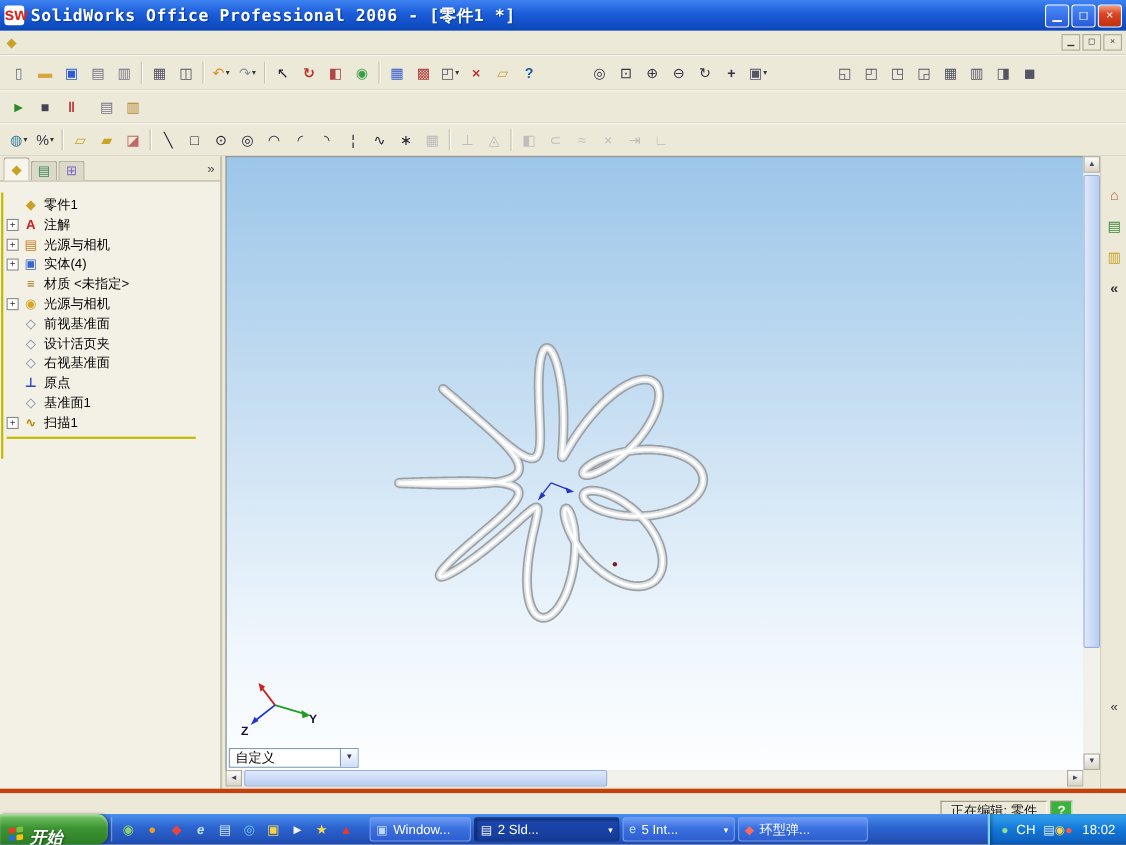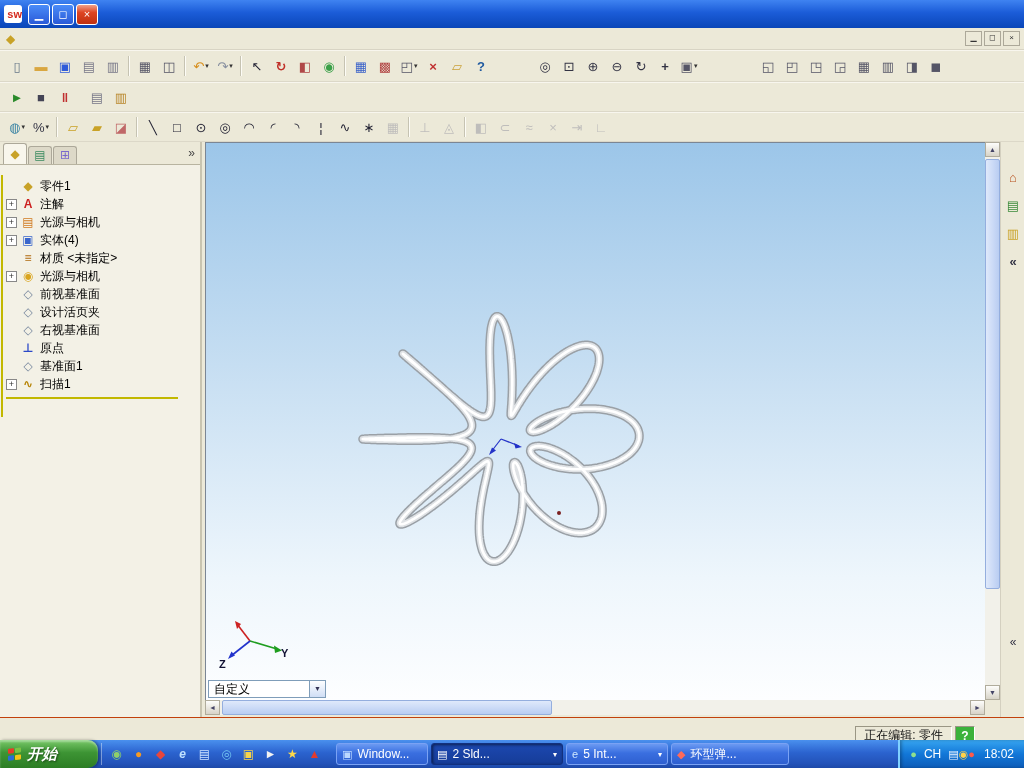--- a/index.html
+++ b/index.html
@@ -5,21 +5,21 @@
   *{margin:0;padding:0;box-sizing:border-box;}
   html,body{width:1024px;height:768px;overflow:hidden;}
   body{font-family:"Liberation Sans","DejaVu Sans",sans-serif;font-size:12px;}
   #app{position:relative;width:1024px;height:768px;background:#ece9d8;}
 
   
   .titlebar{position:absolute;left:0;top:0;width:1024px;height:28px;
     background:linear-gradient(#3f83f1,#1b5cd8 45%,#0a46b8);
     display:flex;align-items:center;padding:0 4px;}
   .tb-logo{width:18px;height:18px;background:#fff;border-radius:3px;color:#d42a1e;
-    font-weight:bold;font-size:11px;text-align:right;line-height:18px;margin-right:6px;flex:none;}
+    font-weight:bold;font-size:16px;text-align:left;line-height:18px;margin-right:6px;flex:none;}
   .tb-title{flex:1;color:#fff;font-family:"DejaVu Sans Mono","Liberation Mono",monospace;
     font-weight:bold;font-size:15px;letter-spacing:.5px;text-shadow:1px 1px 1px #08389f;
     white-space:nowrap;overflow:hidden;}
   .tb-btns{display:flex;gap:2px;flex:none;}
   .tb-btn{width:22px;height:21px;border-radius:3px;border:1px solid #fff;color:#fff;
     font-size:11px;line-height:19px;text-align:center;background:linear-gradient(#4a8cf8,#2a5ad8);}
   .tb-btn.close{background:linear-gradient(#f0a088,#dd4422 40%,#c03010);}
 
   
   .menubar{position:absolute;left:0;top:28px;width:1024px;height:22px;background:#ece9d8;
@@ -97,32 +97,32 @@
     border-left:1px solid #d4d0c0;}
   .strip-icons{position:absolute;left:0;top:26px;width:24px;display:flex;flex-direction:column;
     align-items:center;}
   .strip-icon{width:20px;height:20px;margin-bottom:8px;text-align:center;line-height:20px;
     font-size:13px;font-weight:bold;}
   .strip-chev-bottom{position:absolute;left:0;bottom:68px;width:24px;text-align:center;
     font-size:12px;color:#334;}
 
   
   .statusbar{position:absolute;left:0;top:717px;width:1024px;height:36px;background:#ece9d8;
-    border-top:1px solid #c2410c;display:flex;align-items:center;}
+    border-top:4px solid #c2410c;display:flex;align-items:center;}
   .sb-spring{flex:1;}
   .sb-cell{height:19px;border:1px solid;border-color:#9a9684 #fff #fff #9a9684;
     padding:0 8px;font-size:12px;margin-right:3px;display:flex;align-items:center;color:#111;}
   .sb-help{width:20px;justify-content:center;background:#3bb23b;color:#fff;font-weight:bold;padding:0;}
   .sb-end{width:46px;height:19px;}
 
   
   .taskbar{position:absolute;left:0;top:740px;width:1024px;height:28px;display:flex;
     align-items:center;
     background:linear-gradient(#4a90ee,#2b63cf 45%,#2352b8 85%,#1d49a8);}
-  .start{height:28px;width:98px;flex:none;display:flex;align-items:center;padding:0 10px 0 8px;
+  .start{height:28px;width:98px;flex:none;display:flex;padding:12px 10px 0 8px;
     background:linear-gradient(#7aca6a,#3d9434 45%,#2c7d24);border-radius:0 10px 10px 0;
     box-shadow:inset 0 2px 2px rgba(255,255,255,.35),2px 0 3px rgba(0,0,0,.35);}
   .flag{width:14px;height:13px;display:grid;grid-template-columns:6px 6px;gap:1px;
     transform:skewY(-6deg);margin-right:5px;flex:none;}
   .flag i{display:block;width:6px;height:5px;border-radius:1px;}
   .start .label{color:#fff;font-weight:bold;font-style:italic;font-size:15px;
     text-shadow:1px 1px 2px #1a4a14;white-space:nowrap;}
   .ql{display:flex;align-items:center;gap:7px;padding:0 7px;margin-left:3px;
     border-left:1px solid rgba(255,255,255,.4);height:22px;}
   .ql-icon{width:15px;height:16px;font-size:12px;line-height:16px;text-align:center;color:#fff;flex:none;}
@@ -147,20 +147,21 @@
   .lang{font-size:12px;}
   .clock{font-size:12px;margin-left:2px;}
 </style>
 </head>
 <body>
 
 <div id="app">
 
   <div class="titlebar">
     <span class="tb-logo">sw</span>
+    <span class="tb-title">SolidWorks Office Professional 2006 - [零件1 *]</span>
     <span class="tb-btns">
       <span class="tb-btn">▁</span>
       <span class="tb-btn">◻</span>
       <span class="tb-btn close">×</span>
     </span>
   </div>
 
   <div class="menubar">
     <span class="app-icon">◆</span>
     <span class="mdi-btns">

